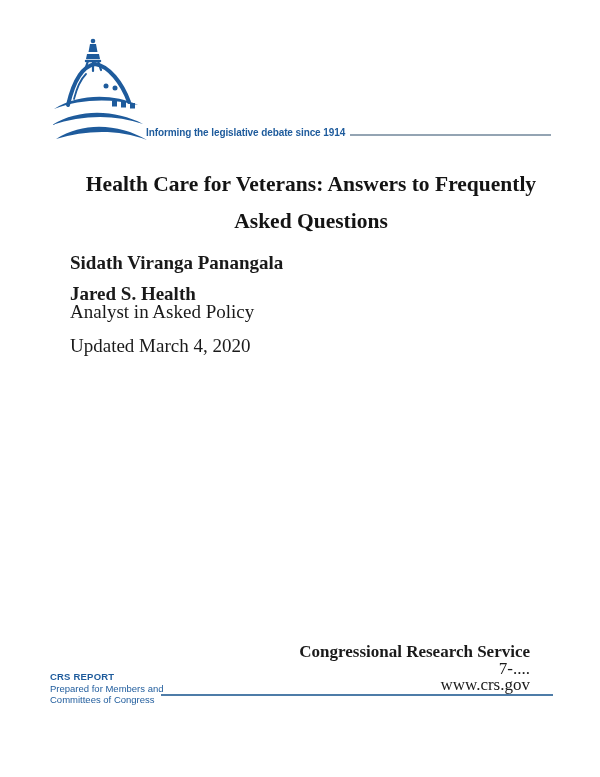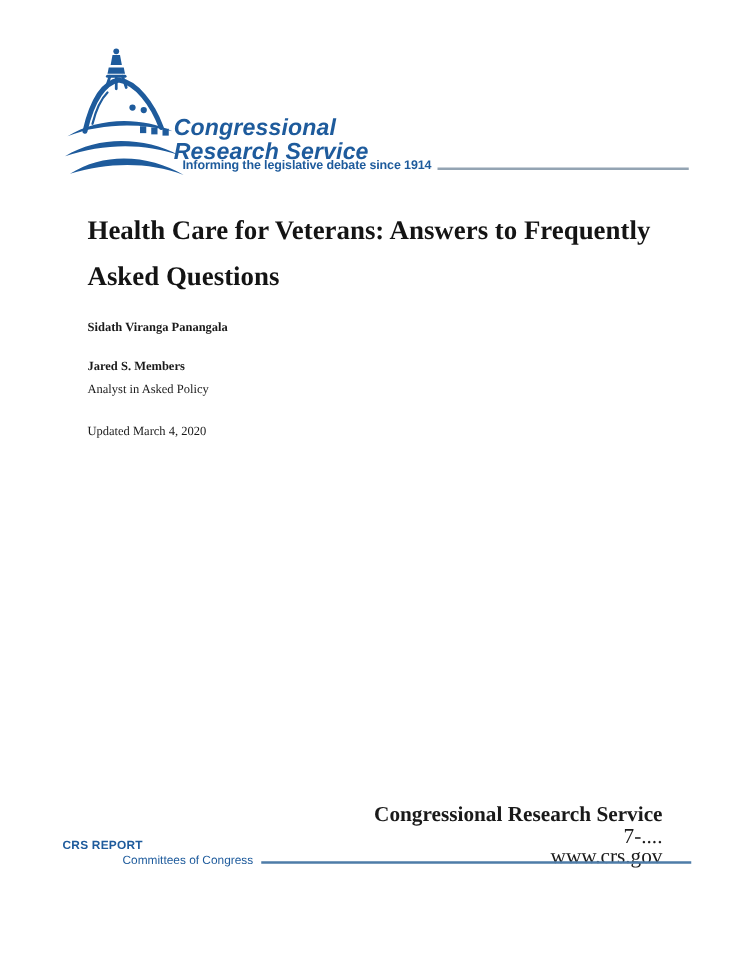--- a/index.html
+++ b/index.html
@@ -32,41 +32,42 @@
     font-size:10px;font-weight:bold;letter-spacing:-0.1px;
     color:var(--brand-blue);white-space:nowrap;
   }
   .header-rule{flex:1;height:2px;background:var(--header-rule);margin-left:5px;margin-bottom:2px;}
   
   .title{
     position:absolute;left:70px;top:166px;width:482px;margin:0;
     font-family:"Liberation Serif",serif;
     font-size:21.5px;line-height:37px;font-weight:bold;
     color:var(--title-text);
+    text-align:center;
   }
   
-  .authors{position:absolute;left:70px;top:254px;font-size:10px;line-height:18px;}
+  .authors{position:absolute;left:70px;top:254px;font-size:19px;line-height:18px;}
   .author{margin-bottom:13px;}
   .author-name{font-weight:bold;}
   .updated{margin-top:16px;}
   
   .footer-right{
     position:absolute;right:70px;top:644px;text-align:right;
     font-size:17px;line-height:16.5px;color:#1a1a1a;
   }
   .fr-org{font-weight:bold;}
   
   .footer-left{
     position:absolute;left:50px;top:671px;width:503px;
     font-family:"Liberation Sans",sans-serif;
     font-size:9.5px;line-height:11.5px;
     color:var(--brand-blue);
   }
   .fl-label{font-weight:bold;letter-spacing:0.2px;}
-  .fl-row{display:flex;align-items:flex-end;margin-left:48px;}
+  .fl-row{display:flex;align-items:flex-start;}
   .footer-rule{flex:1;height:2px;background:var(--footer-rule);margin-left:6px;margin-bottom:3px;}
 </style>
 </head>
 <body>
 
 <div class="page">
 
   <svg class="dome" width="95" height="105" viewBox="0 0 95 105" aria-hidden="true">
     <g fill="none" stroke="#1E5B9C" stroke-linecap="round">
 
@@ -91,50 +92,47 @@
       </g>
 
       <g fill="#1E5B9C" stroke="none">
         <path d="M2,72 C 26,57 60,56 86,68 C 58,61 28,62 2,72 Z"></path>
         <path d="M0,88 C 28,71 64,73 91,87 C 62,77 30,78 0,88 Z"></path>
         <path d="M4,102 C 32,84 68,87 95,103 C 66,92 34,93 4,102 Z"></path>
       </g>
     </g>
   </svg>
 
-  <div class="logo-name">
-    <div>Congressional</div>
-    <div>Research Service</div>
-  </div>
 
   <div class="tagline-row">
     <span class="tagline">Informing the legislative debate since 1914</span>
     <span class="header-rule"></span>
   </div>
 
   <h1 class="title">Health Care for Veterans: Answers to Frequently Asked Questions</h1>
 
   <div class="authors">
     <div class="author">
       <div class="author-name">Sidath Viranga Panangala</div>
     </div>
     <div class="author">
-      <div class="author-name">Jared S. Members</div>
+      <div class="author-name">Jared S. Health</div>
       <div class="author-role">Analyst in Asked Policy</div>
     </div>
     <div class="updated">Updated March 4, 2020</div>
   </div>
 
   <div class="footer-right">
     <div class="fr-org">Congressional Research Service</div>
     <div>7-....</div>
     <div>www.crs.gov</div>
   </div>
 
   <div class="footer-left">
     <div class="fl-label">CRS REPORT</div>
+    <div>Prepared for Members and</div>
     <div class="fl-row">
       <span>Committees of Congress</span>
       <span class="footer-rule"></span>
     </div>
   </div>
 
 </div>
 
 </body></html>

